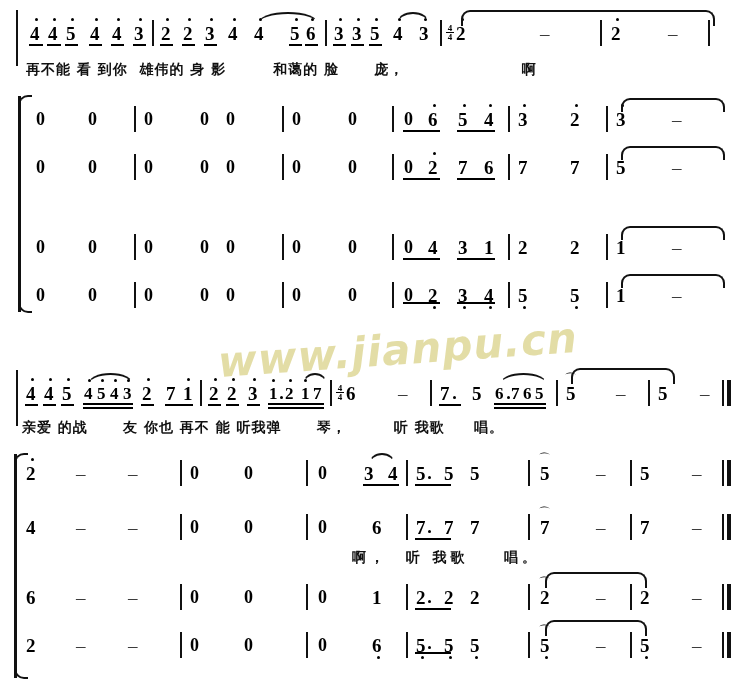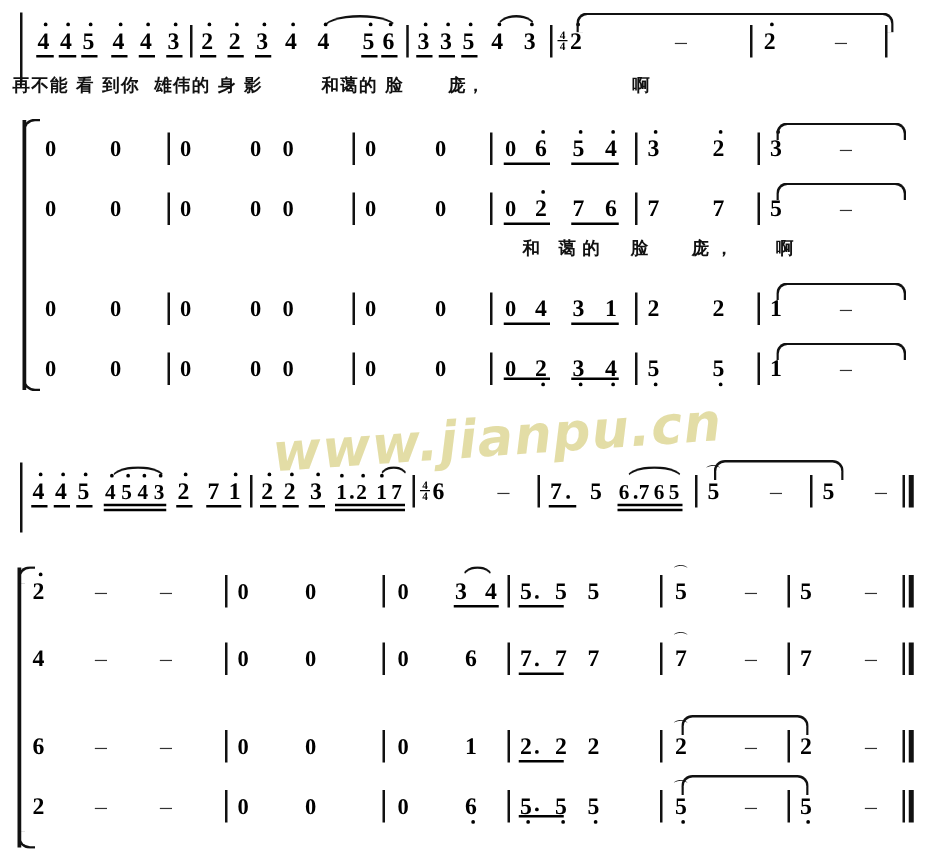--- a/index.html
+++ b/index.html
@@ -296,21 +296,21 @@
 
     <div class="barline" style="left:600px; top:6px; height:26px;"></div>
 
     <span class="note" style="left:611px; top:10px;">2</span>
       <span class="oct-up" style="left:616px; top:4px;"></span>
     <span class="dash" style="left:668px; top:10px;">–</span>
 
     <div class="barline" style="left:708px; top:6px; height:26px;"></div>
   </div>
 
-  <div class="lyric" style="left:10px; top:62px; letter-spacing:1px;">再不能 看 到你  雄伟的 身 影        和蔼的 脸      庞，                    啊</div>
+  <div class="lyric" style="left:26px; top:62px; letter-spacing:1px;">再不能 看 到你  雄伟的 身 影        和蔼的 脸      庞，                    啊</div>
 
   <div class="voice-bracket" style="left:18px; top:96px; height:216px;"></div>
 
   <div class="stave-row" style="top:100px;">
     <span class="rest0" style="left:36px; top:10px;">0</span>
     <span class="rest0" style="left:88px; top:10px;">0</span>
     <div class="barline" style="left:134px; top:6px; height:26px;"></div>
     <span class="rest0" style="left:144px; top:10px;">0</span>
     <span class="rest0" style="left:200px; top:10px;">0</span>
     <span class="rest0" style="left:226px; top:10px;">0</span>
@@ -363,21 +363,20 @@
 
     <div class="barline" style="left:508px; top:6px; height:26px;"></div>
     <span class="note" style="left:518px; top:10px;">7</span>
     <span class="note" style="left:570px; top:10px;">7</span>
     <div class="barline" style="left:606px; top:6px; height:26px;"></div>
     <span class="note" style="left:616px; top:10px;">5</span>
     <span class="dash" style="left:672px; top:10px;">–</span>
     <div class="holdbar" style="left:621px; top:-2px; width:100px; height:12px;"></div>
   </div>
 
-  <div class="lyric" style="left:418px; top:192px; letter-spacing:5px;">和 蔼的  脸   庞，   啊</div>
 
   <div class="stave-row" style="top:228px;">
     <span class="rest0" style="left:36px; top:10px;">0</span>
     <span class="rest0" style="left:88px; top:10px;">0</span>
     <div class="barline" style="left:134px; top:6px; height:26px;"></div>
     <span class="rest0" style="left:144px; top:10px;">0</span>
     <span class="rest0" style="left:200px; top:10px;">0</span>
     <span class="rest0" style="left:226px; top:10px;">0</span>
     <div class="barline" style="left:282px; top:6px; height:26px;"></div>
     <span class="rest0" style="left:292px; top:10px;">0</span>
@@ -527,20 +526,21 @@
 
     <span class="note" style="left:658px; top:10px;">5</span>
     <span class="dash" style="left:700px; top:10px;">–</span>
 
     <div class="endbar" style="left:722px; top:6px; width:10px;">
       <i style="left:0; width:2px;"></i>
         <i style="left:5px; width:4px;"></i>
     </div>
   </div>
 
+  <div class="lyric" style="left:22px; top:58px; letter-spacing:1px;">亲爱 的战      友 你也 再不 能 听我弹      琴，        听 我歌     唱。</div>
 
   <div class="voice-bracket" style="left:14px; top:92px; height:224px;"></div>
 
   <div class="stave-row" style="top:92px;">
     <span class="note" style="left:26px; top:10px;">2</span>
       <span class="oct-up" style="left:31px; top:4px;"></span>
     <span class="dash" style="left:76px; top:10px;">–</span>
     <span class="dash" style="left:128px; top:10px;">–</span>
     <div class="barline" style="left:180px; top:6px; height:26px;"></div>
     <span class="rest0" style="left:190px; top:10px;">0</span>
@@ -596,20 +596,21 @@
     <span class="dash" style="left:596px; top:10px;">–</span>
     <div class="barline" style="left:630px; top:6px; height:26px;"></div>
     <span class="note" style="left:640px; top:10px;">7</span>
     <span class="dash" style="left:692px; top:10px;">–</span>
     <div class="endbar" style="left:722px; top:6px; width:10px;">
       <i style="left:0; width:2px;"></i>
         <i style="left:5px; width:4px;"></i>
     </div>
   </div>
 
+  <div class="lyric" style="left:352px; top:188px; letter-spacing:4px;">啊，  听 我歌    唱。</div>
 
   <div class="stave-row" style="top:216px;">
     <span class="note" style="left:26px; top:10px;">6</span>
     <span class="dash" style="left:76px; top:10px;">–</span>
     <span class="dash" style="left:128px; top:10px;">–</span>
     <div class="barline" style="left:180px; top:6px; height:26px;"></div>
     <span class="rest0" style="left:190px; top:10px;">0</span>
     <span class="rest0" style="left:244px; top:10px;">0</span>
     <div class="barline" style="left:306px; top:6px; height:26px;"></div>
     <span class="rest0" style="left:318px; top:10px;">0</span>

